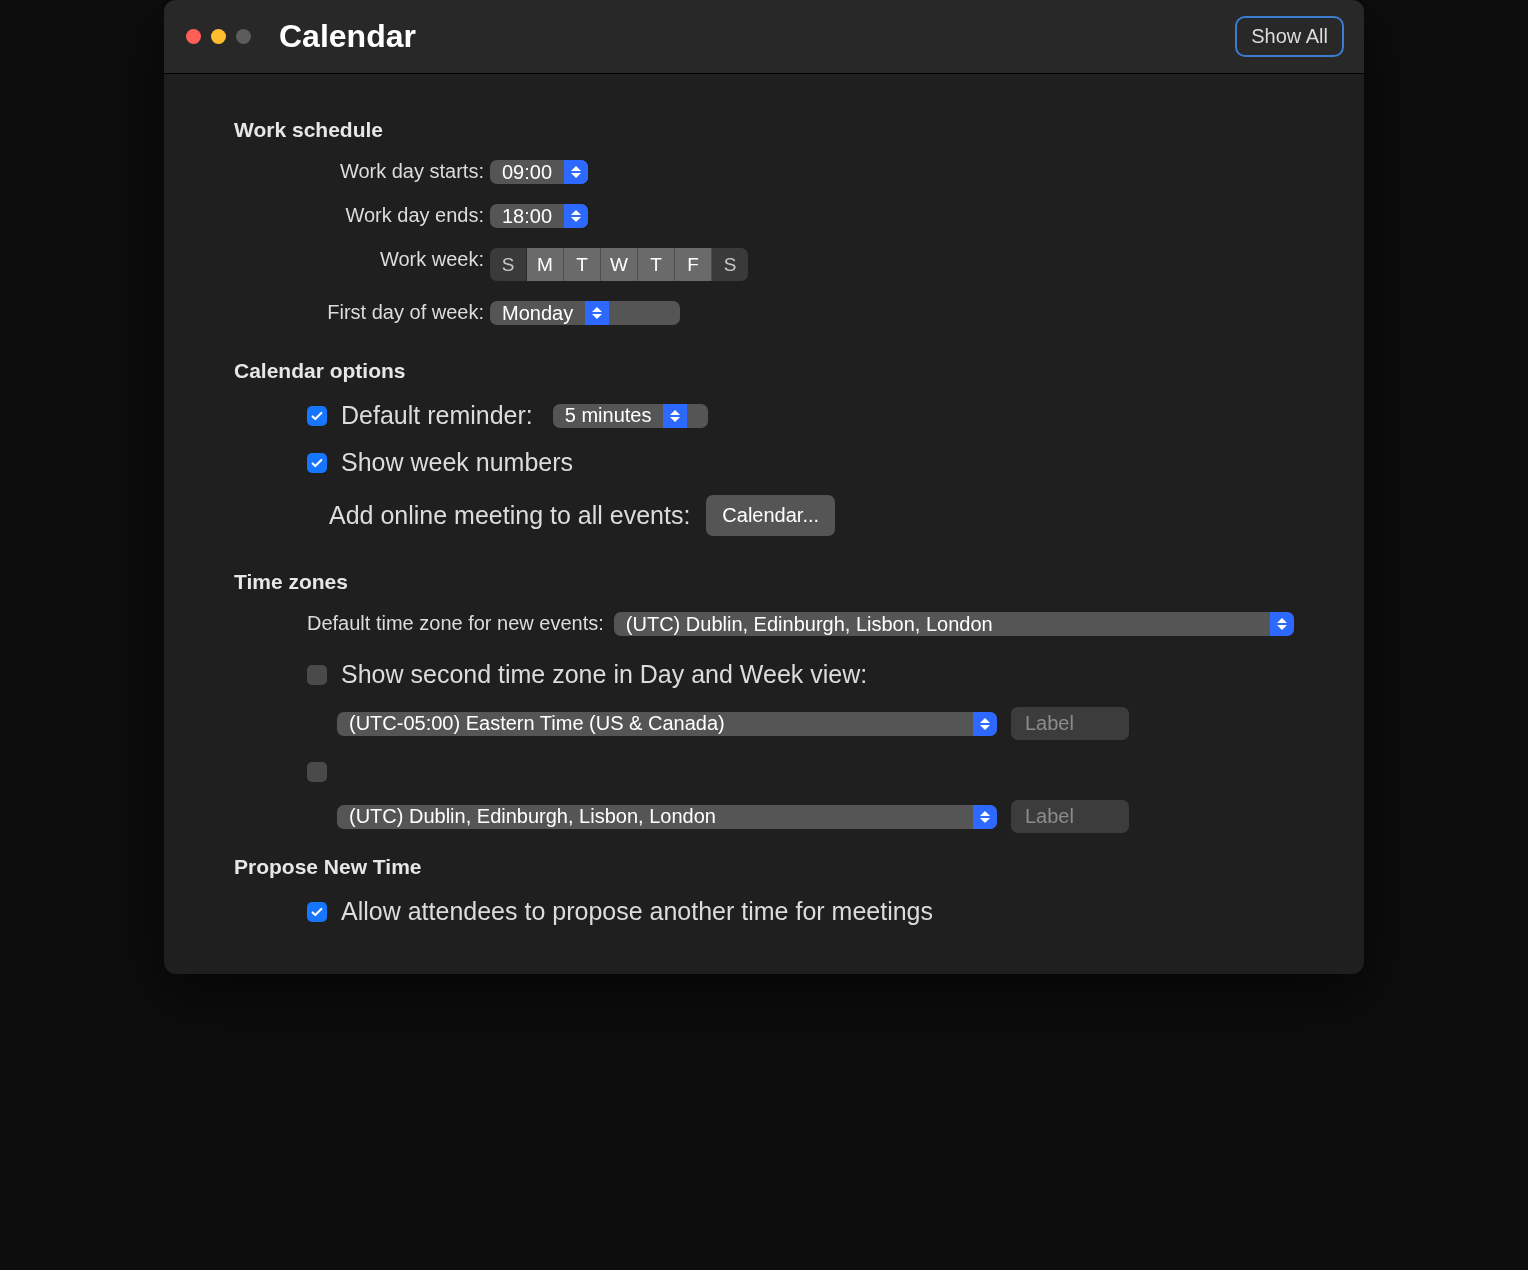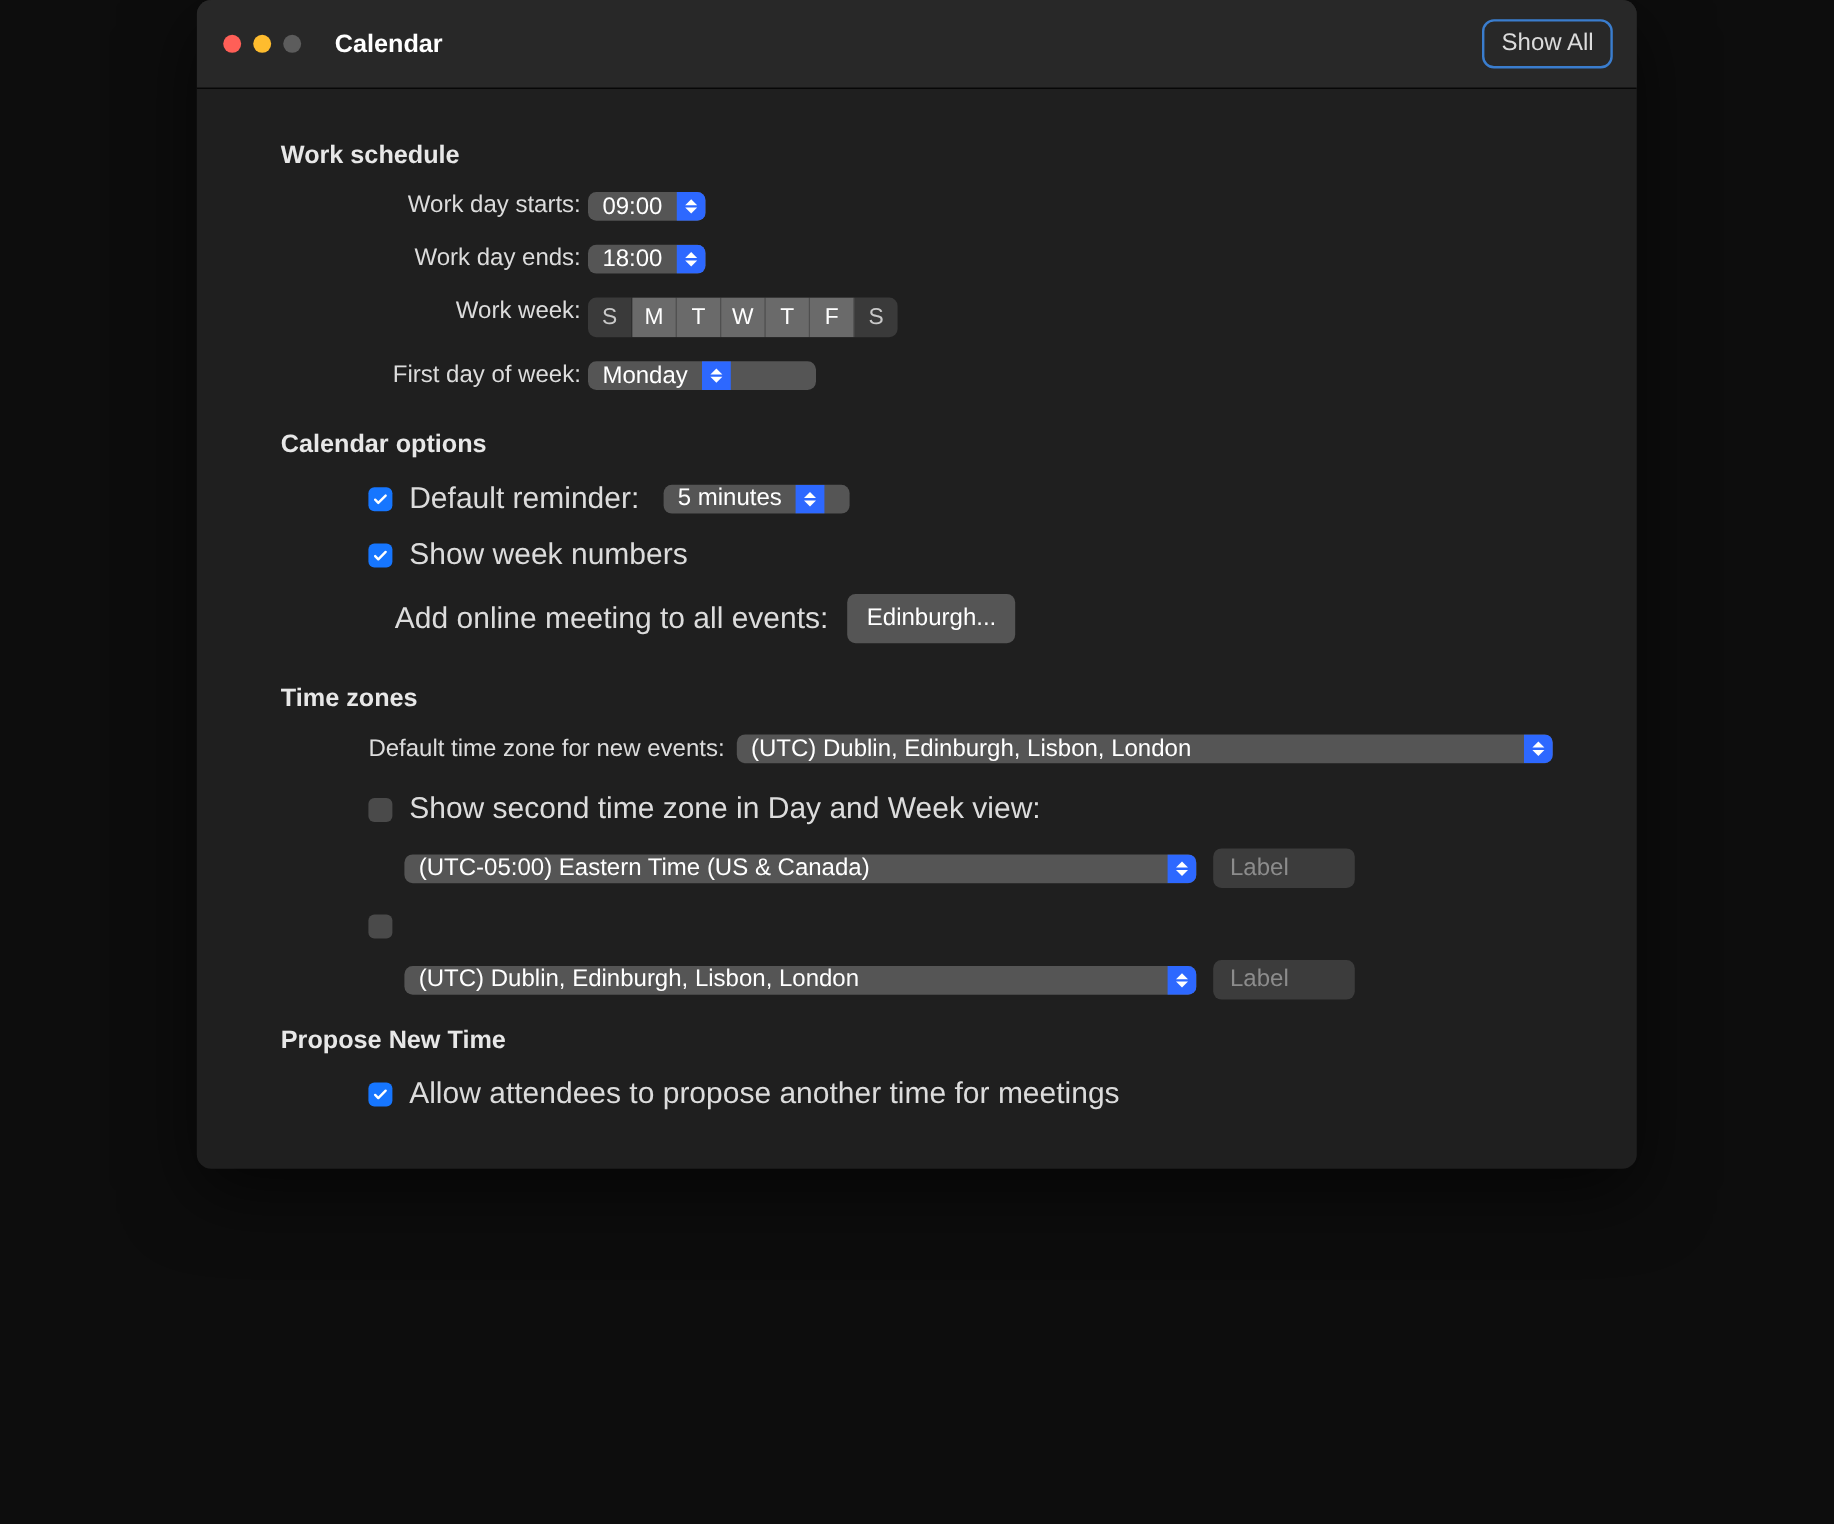--- a/index.html
+++ b/index.html
@@ -39,21 +39,21 @@
     align-items:center;
     padding:16px 20px 16px 22px;
     background:var(--bg-header);
     border-bottom:1px solid #000;
   }
   .traffic{display:flex;gap:10px;margin-right:28px;}
   .traffic .dot{width:15px;height:15px;border-radius:50%;}
   .dot.red{background:#ff5f57;}
   .dot.yellow{background:#febc2e;}
   .dot.gray{background:#5c5c5c;}
-  .title{font-weight:700;font-size:21px;color:#fff;}
+  .title{font-weight:700;font-size:32px;color:#fff;}
   .titlebar .spacer{flex:1;}
   .showall{
     border:2px solid var(--accent-border);
     background:transparent;
     color:var(--text);
     font-size:20px;
     padding:7px 14px;
     border-radius:10px;
   }
   
@@ -126,21 +126,21 @@
   
   .tz-block{margin-left:73px;}
   .tz-row{display:flex;align-items:center;gap:14px;margin:8px 0 22px 0;}
   .tz-select{flex:0 0 660px;}
   .labelbox{
     background:#3c3c3c;color:#8c8c8c;
     height:33px;border-radius:var(--border-radius);
     display:flex;align-items:center;padding:0 14px;width:90px;
   }
   
-  .tz-default-row{display:flex;align-items:center;margin:0 0 24px 0;gap:10px;}
+  .tz-default-row{display:flex;align-items:flex-start;margin:0 0 24px 0;gap:10px;}
   .tz-default-label{margin-left:73px;font-size:20px;}
 </style>
 </head>
 <body>
 
 <div class="window">
 
   <div class="titlebar">
     <div class="traffic">
       <div class="dot red"></div>
@@ -234,21 +234,21 @@
         <svg viewBox="0 0 16 16">
             <path d="M3 8.5l3 3 7-7" stroke="#fff" stroke-width="2.3" fill="none" stroke-linecap="round" stroke-linejoin="round"></path>
           </svg>
       </span>
       <span class="opt-text">Show week numbers</span>
     </div>
 
     <div class="opt-row" style="margin-left:95px">
       <span class="opt-text">Add online meeting to all events:</span>
       <span style="width:4px"></span>
-      <div class="button">Edinburgh...</div>
+      <div class="button">Calendar...</div>
     </div>
 
     <div class="section-title" style="margin-top:34px">Time zones</div>
 
     <div class="tz-default-row">
       <span class="tz-default-label">Default time zone for new events:</span>
       <div class="select wide" style="flex:1">
         <div class="value">(UTC) Dublin, Edinburgh, Lisbon, London</div>
         <div class="stepper">
           <div class="chev up"></div>

